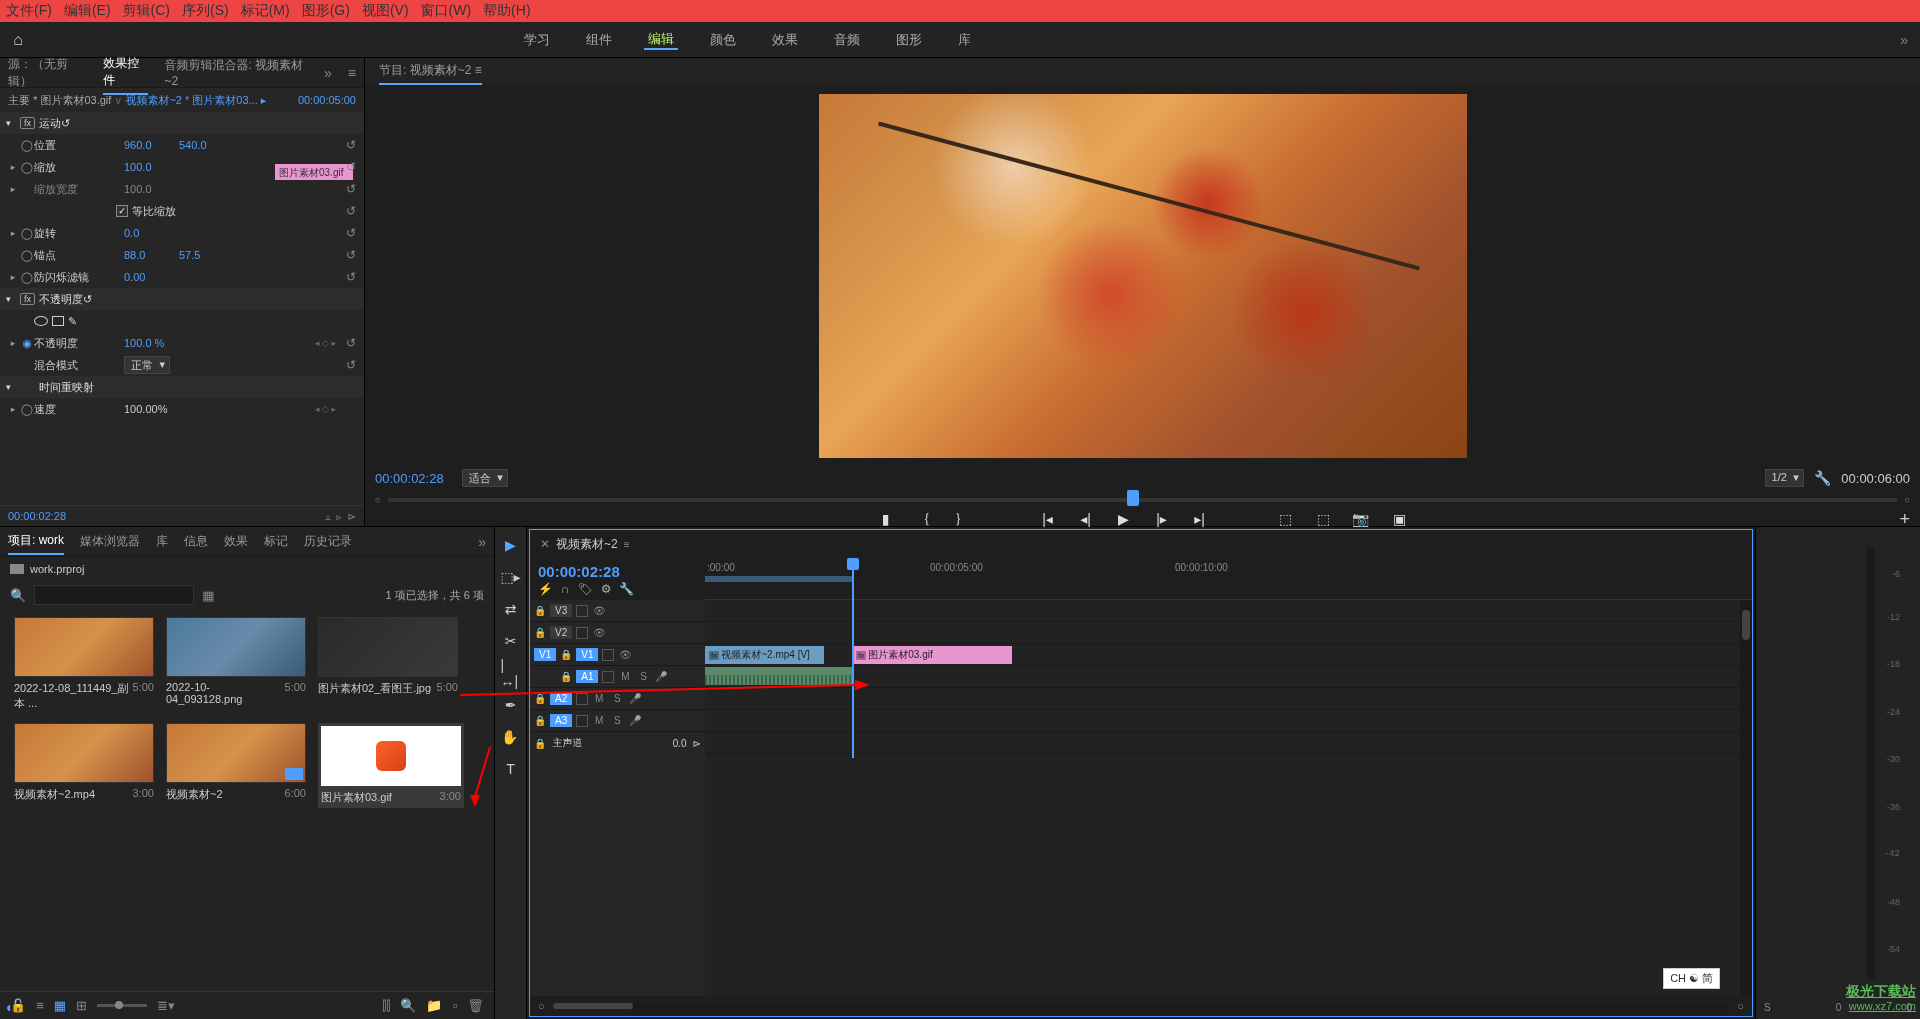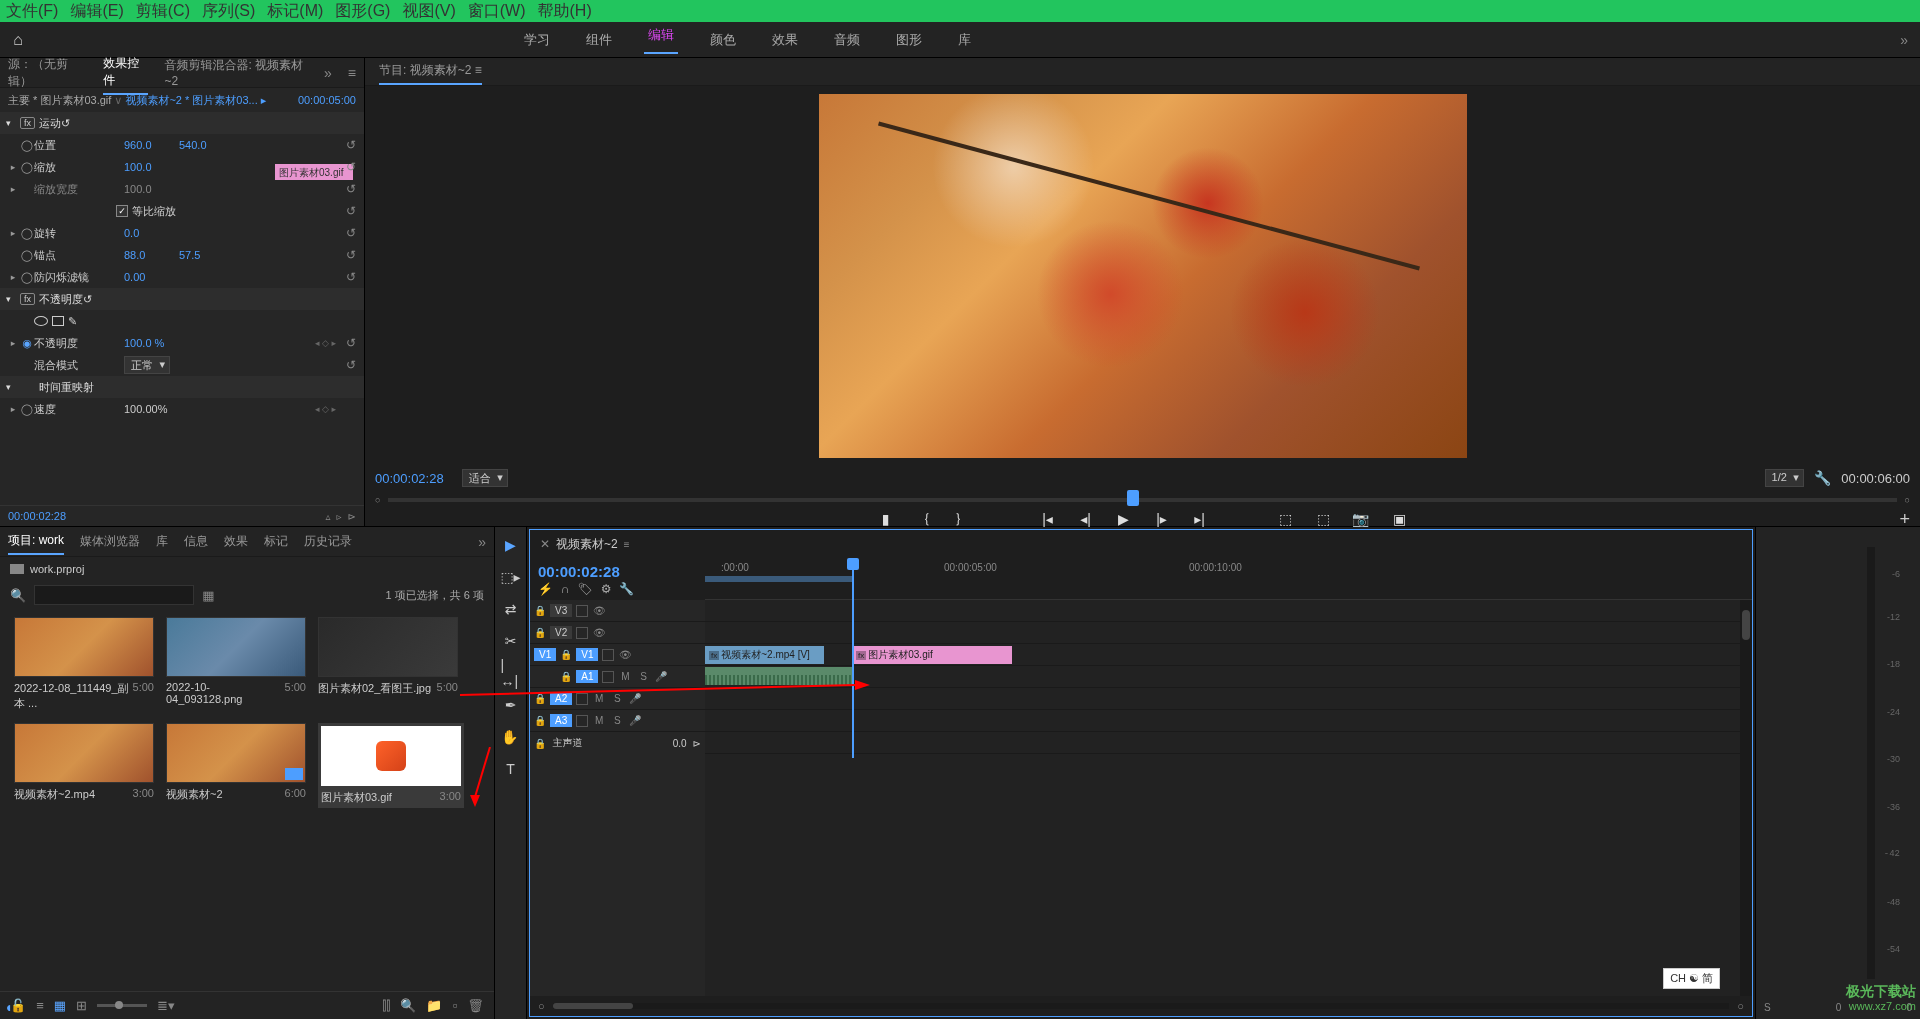--- a/index.html
+++ b/index.html
@@ -1,27 +1,27 @@
 <!DOCTYPE html>
 <html><head>
 <meta charset="utf-8">
 <style>
 * { margin: 0; padding: 0; box-sizing: border-box; font-family: "Microsoft YaHei", sans-serif; }
 body { background: #1e1e1e; color: #d0d0d0; font-size: 11px; width: 1920px; height: 1019px; overflow: hidden; position: relative; }
 
 
-.menu-bar { height: 22px; background: #22c55e; color: #333; display: flex; align-items: center; padding: 0 6px; gap: 12px; font-size: 16px; }
+.menu-bar { height: 22px; background: #ef4444; color: #333; display: flex; align-items: center; padding: 0 6px; gap: 12px; font-size: 14px; }
 .menu-bar span { cursor: pointer; }
 
 
 .header { height: 36px; background: #232323; display: flex; align-items: center; border-bottom: 1px solid #000; position: relative; }
 .home-btn { width: 36px; height: 36px; display: flex; align-items: center; justify-content: center; color: #ccc; font-size: 16px; cursor: pointer; }
 .workspace-tabs { display: flex; gap: 28px; position: absolute; left: 520px; top: 0; height: 36px; align-items: center; }
 .workspace-tabs span { color: #aaa; font-size: 13px; cursor: pointer; padding: 0 4px; }
-.workspace-tabs span.active { color: #d946ef; border-bottom: 2px solid #5aa5ff; padding-bottom: 8px; }
+.workspace-tabs span.active { color: #bef264; border-bottom: 2px solid #5aa5ff; }
 .chevrons { position: absolute; right: 12px; color: #888; font-size: 14px; cursor: pointer; }
 
 
 .panel-tabs { height: 30px; background: #232323; display: flex; align-items: center; padding: 0 8px; gap: 16px; font-size: 12px; border-bottom: 1px solid #1a1a1a; }
 .panel-tabs span { color: #999; cursor: pointer; padding: 4px 0; }
 .panel-tabs span.active { color: #fff; border-bottom: 2px solid #5aa5ff; }
 .panel-tabs .menu-icon { margin-left: auto; color: #888; font-size: 14px; }
 
 
 .main { display: flex; height: calc(100% - 58px); flex-direction: column; }
@@ -111,21 +111,21 @@
 
 
 .timeline-panel { flex: 1; background: #1e1e1e; display: flex; flex-direction: column; border: 1px solid #4d9eff; margin: 2px; }
 .tl-header { height: 28px; display: flex; align-items: center; padding: 0 10px; color: #ccc; font-size: 12px; }
 .tl-header .close { margin-left: 6px; font-size: 10px; color: #888; }
 .tl-controls-row { height: 42px; display: flex; }
 .tl-left-head { width: 175px; padding: 0 8px; display: flex; flex-direction: column; justify-content: center; }
 .tl-timecode { color: #4d9eff; font-size: 15px; font-weight: bold; }
 .tl-icons { display: flex; gap: 8px; margin-top: 2px; color: #aaa; font-size: 12px; }
 .tl-ruler { flex: 1; position: relative; border-bottom: 1px solid #333; }
-.ruler-marks { position: absolute; top: 0; left: 14px; right: 0; height: 100%; }
+.ruler-marks { position: absolute; top: 0; left: 0; right: 0; height: 100%; }
 .ruler-label { position: absolute; top: 4px; color: #888; font-size: 10px; }
 .ruler-in { position: absolute; top: 18px; left: 0; width: 147px; height: 6px; background: #3a5a7a; }
 .ruler-play { position: absolute; top: 0; left: 147px; width: 2px; height: 200px; background: #4d9eff; z-index: 5; }
 .ruler-play::before { content: ''; position: absolute; top: 0; left: -5px; width: 12px; height: 12px; background: #4d9eff; border-radius: 2px; }
 
 .tl-tracks { flex: 1; display: flex; }
 .tl-track-heads { width: 175px; background: #262626; }
 .track-head { height: 22px; display: flex; align-items: center; padding: 0 4px; gap: 4px; border-bottom: 1px solid #1a1a1a; font-size: 10px; color: #ccc; }
 .track-head .lock { font-size: 10px; color: #888; width: 12px; text-align: center; }
 .track-head .tname { background: #3a3a3a; padding: 1px 5px; font-size: 10px; min-width: 22px; text-align: center; }
@@ -154,21 +154,21 @@
 .meter-tick { position: absolute; right: 0; color: #666; font-size: 9px; }
 .meter-bar { position: absolute; right: 45px; top: 20px; bottom: 40px; width: 8px; background: #1a1a1a; }
 .meter-footer { position: absolute; bottom: 6px; left: 8px; right: 8px; display: flex; justify-content: space-between; font-size: 10px; color: #888; }
 
 
 .arrow-red { position: absolute; pointer-events: none; z-index: 100; }
 .arrow-line { stroke: #ff0000; stroke-width: 2; fill: none; }
 .arrow-head { fill: #ff0000; }
 
 
-.watermark { position: absolute; bottom: 6px; right: 4px; color: #5ab85a; font-size: 11px; z-index: 200; text-align: right; line-height: 1.2; }
+.watermark { position: absolute; bottom: 6px; right: 4px; color: #5ab85a; font-size: 11px; z-index: 200; text-align: right; line-height: 1.2; text-decoration: underline; }
 .watermark .logo { font-size: 14px; font-weight: bold; }
 .ime-badge { position: absolute; bottom: 30px; right: 200px; background: #fff; color: #333; border: 1px solid #ccc; padding: 2px 6px; font-size: 11px; z-index: 200; }
 
 .spinner { position: absolute; bottom: 4px; left: 6px; color: #5aa5ff; font-size: 14px; }
 </style>
 </head>
 <body>
 
 <div class="menu-bar">
   <span>文件(F)</span>

